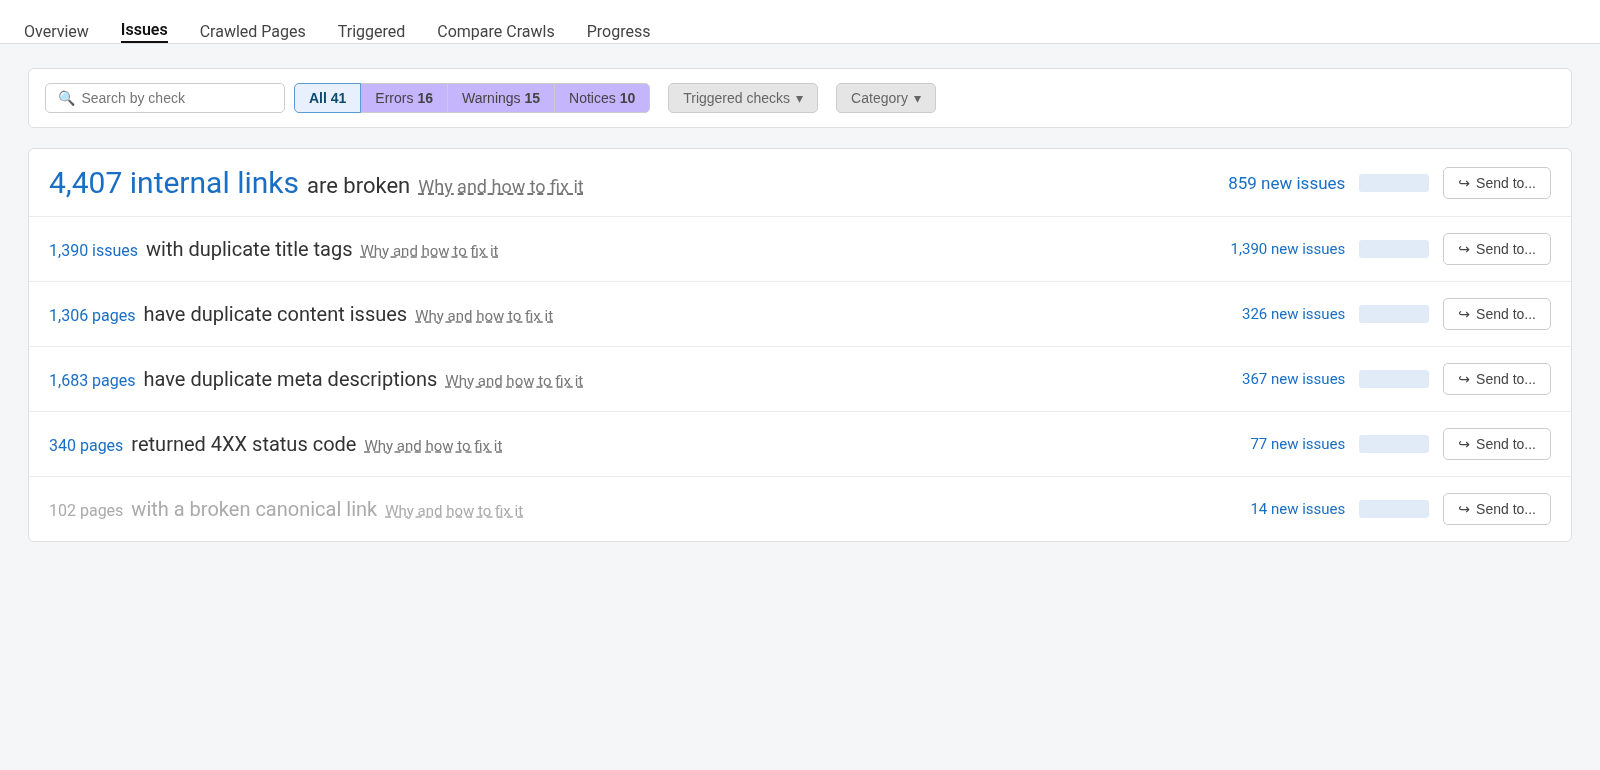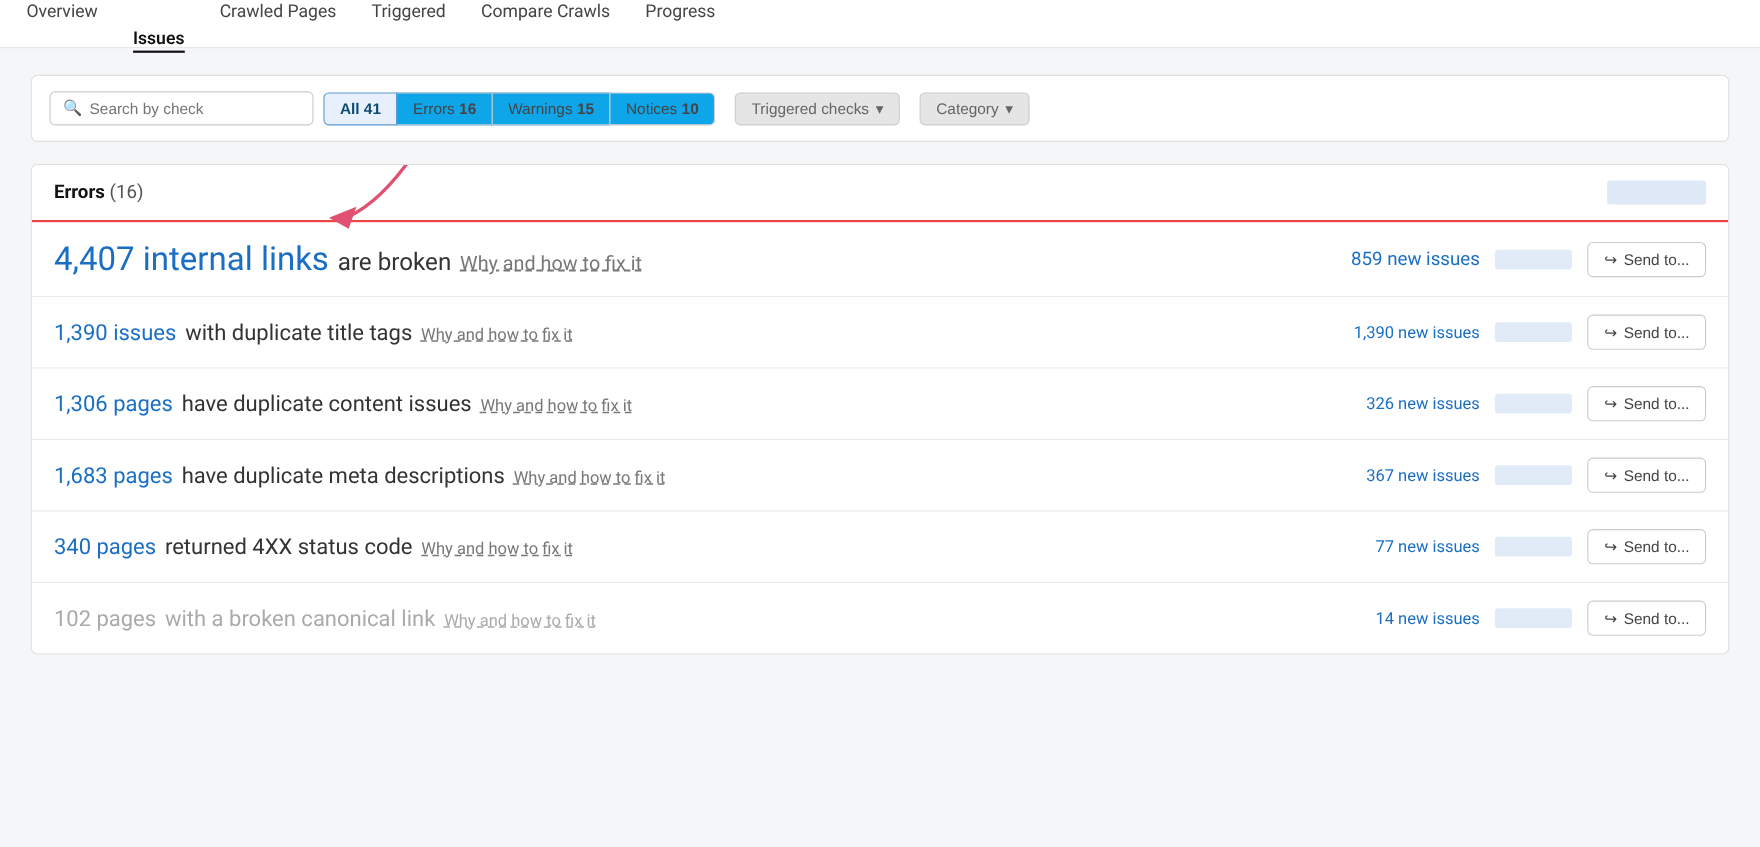--- a/index.html
+++ b/index.html
@@ -9,21 +9,21 @@
       color: #333;
       font-size: 15px;
     }
 
     
     .top-nav {
       background: #fff;
       border-bottom: 1px solid #e0e0e0;
       padding: 0 24px;
       display: flex;
-      align-items: flex-start;
+      align-items: flex-end;
       height: 44px;
     }
     .top-nav a {
       text-decoration: none;
       color: #444;
       font-size: 16px;
       margin-right: 32px;
       padding-bottom: 2px;
       cursor: pointer;
     }
@@ -75,21 +75,21 @@
       color: #aaa;
       font-size: 14px;
     }
 
     .filter-tabs {
       display: flex;
       gap: 0;
     }
     .filter-tab {
       border: 1px solid #ccc;
-      background: #0ea5e9;
+      background: #c4b5fd;
       padding: 6px 14px;
       font-size: 14px;
       cursor: pointer;
       color: #444;
       margin-left: -1px;
     }
     .filter-tab:first-child { border-radius: 5px 0 0 5px; }
     .filter-tab:last-child { border-radius: 0 5px 5px 0; }
     .filter-tab.active {
       background: #e8f0fe;
@@ -171,21 +171,21 @@
     .issue-main {
       flex: 1;
       display: flex;
       align-items: baseline;
       gap: 8px;
       flex-wrap: wrap;
     }
     .issue-link {
       color: #1a6fc4;
       text-decoration: none;
-      font-size: 20px;
+      font-size: 16px;
       cursor: pointer;
     }
     .issue-link.large {
       font-size: 30px;
       font-weight: 400;
     }
     .issue-text {
       font-size: 20px;
       color: #333;
     }
@@ -285,32 +285,20 @@
       <span>▾</span>
     </button>
     <button class="dropdown-btn">
       <span>Category</span>
       <span>▾</span>
     </button>
   </div>
 
   <div class="issues-section">
 
-    <div class="section-header">
-      <span class="section-title">
-        <span>Errors</span>
-        <span class="count">(16)</span>
-      </span>
-      <div class="section-bar-placeholder"></div>
-
-      <svg class="arrow-svg" width="220" height="130" viewBox="0 0 220 130" fill="none" xmlns="http://www.w3.org/2000/svg">
-        <path d="M 200 10 Q 160 10 120 60 Q 90 100 60 110" stroke="#e05070" stroke-width="3" fill="none" stroke-linecap="round"></path>
-        <polygon points="50,108 75,98 68,118" fill="#e05070"></polygon>
-      </svg>
-    </div>
 
     <div id="issues-list">
         <div class="issue-row">
       <div class="issue-main">
         <a class="issue-link large">4,407 internal links</a>
         <span class="issue-text large"> are broken</span>
         <a class="fix-link large">Why and how to fix it</a>
       </div>
       <div class="issue-right">
         <span class="new-issues large">859 new issues</span>

